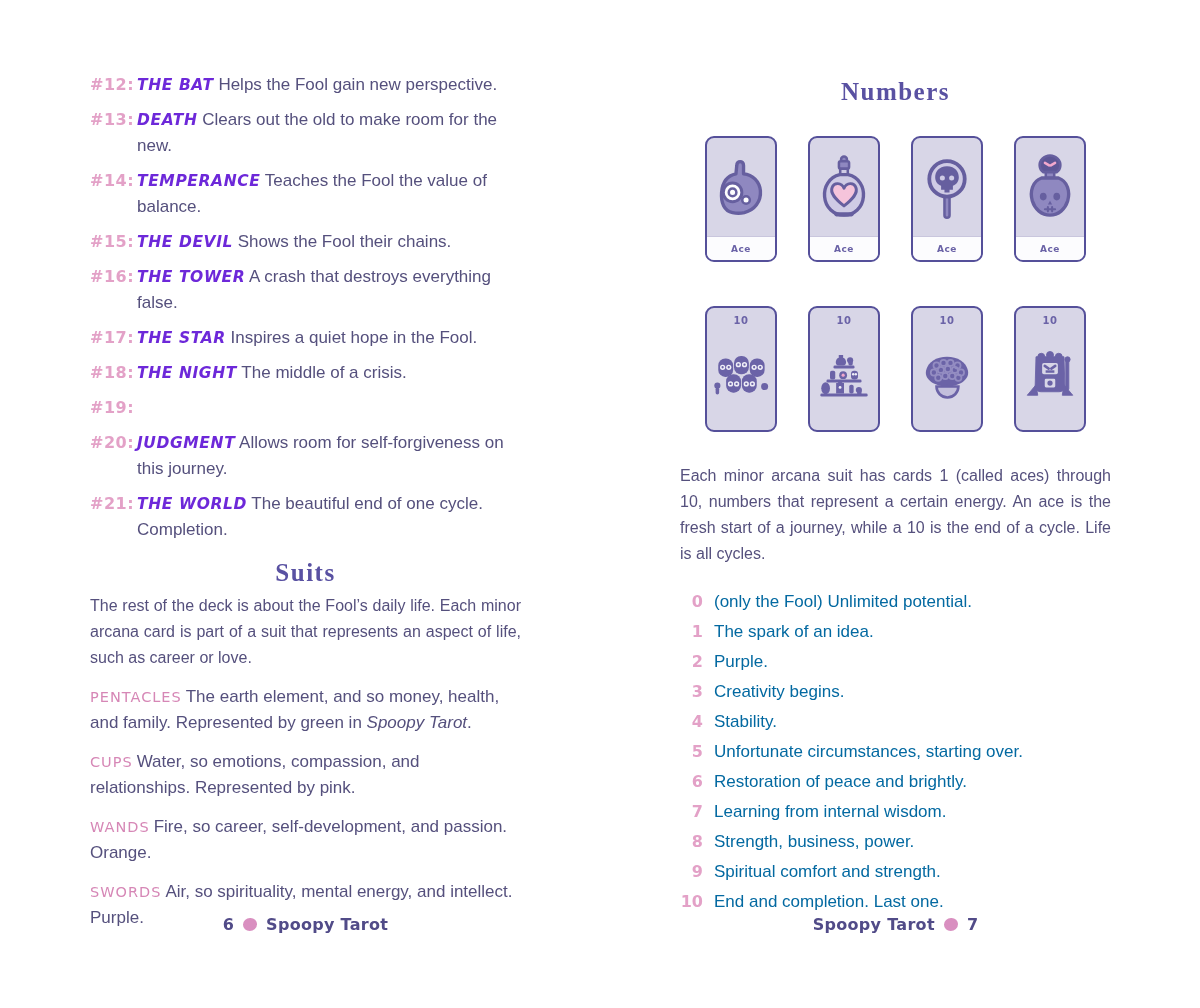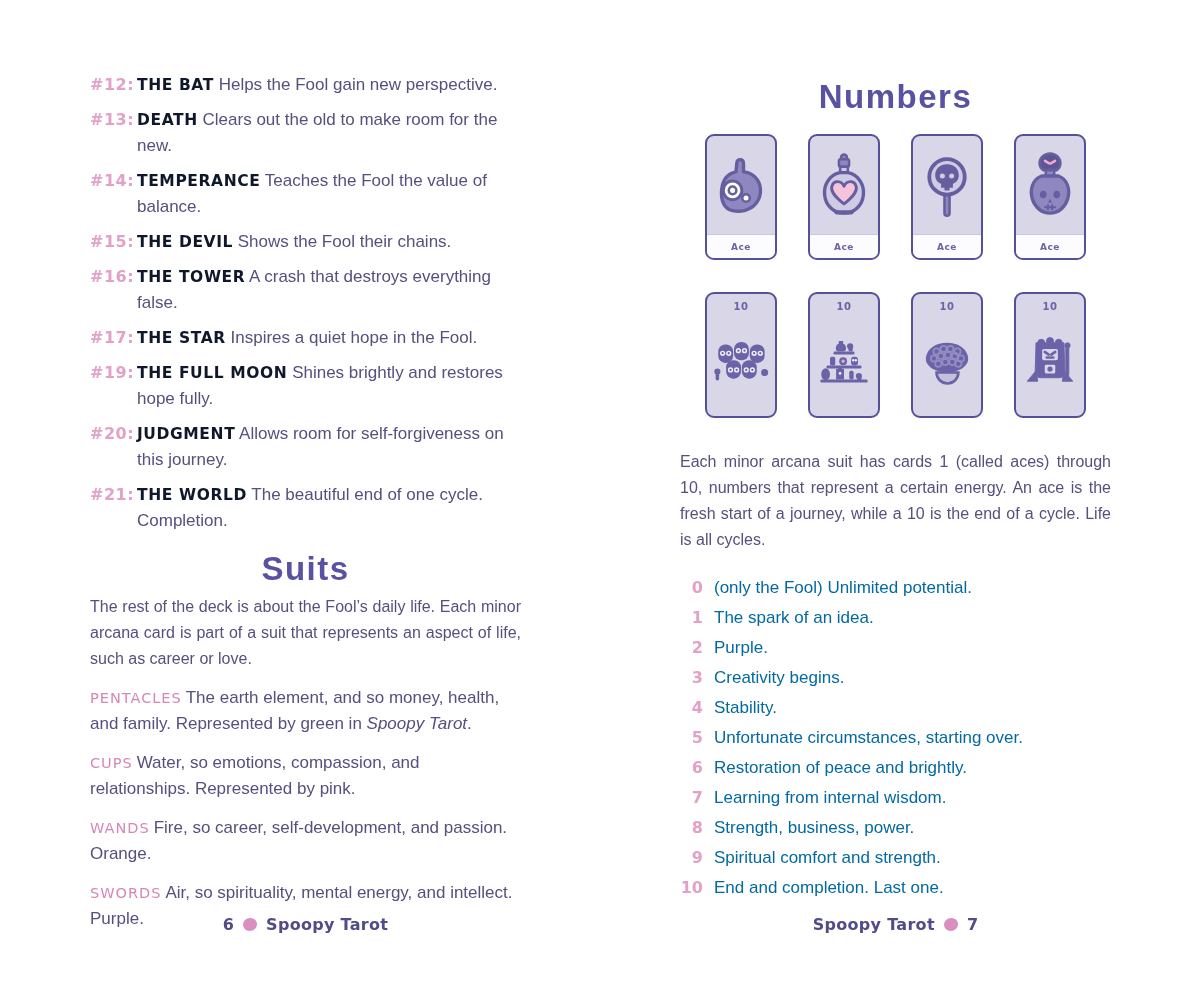--- a/index.html
+++ b/index.html
@@ -12,47 +12,47 @@
   .page-right { position:absolute; left:680px; top:78px; width:431px; }
 
   
   .arcana-item { display:flex; margin:0 0 9px 0; font-size:17px; line-height:26px; }
   .arcana-num  {
     flex:0 0 47px; color:#e3a1c7; font-weight:bold;
     font-family:"DejaVu Sans", sans-serif; font-size:16px; letter-spacing:0.5px;
   }
   .arcana-body { flex:1; color:#55507d; }
   .arcana-name {
-    font-family:"DejaVu Sans", sans-serif; font-weight:bold; color:#0f172a;
-    font-size:15.5px; letter-spacing:0.6px;
+    font-family:"DejaVu Sans", sans-serif; font-weight:bold; color:#6d28d9;
+    font-size:15.5px; letter-spacing:0.6px;font-style:italic;
   }
 
   
   .section-heading {
-    text-align:center; font-family:Liberation Sans, sans-serif; font-weight:bold;
-    font-size:33px; color:#5951a2; letter-spacing:1.5px; margin:16px 0 6px 0;
+    text-align:center; font-family:Liberation Serif, serif; font-weight:bold;
+    font-size:25px; color:#5951a2; letter-spacing:1.5px; margin:16px 0 6px 0;
   }
   .page-right .section-heading { margin:0 0 18px 0; }
 
   
   .intro-para { font-size:16px; line-height:26px; text-align:justify; color:#55507d; margin:0; }
   .suit-para  { font-size:17px; line-height:26px; color:#55507d; margin:13px 0 0 0; }
   .suit-name  {
     font-family:"DejaVu Sans", sans-serif; font-weight:normal; color:#d687b6;
     font-size:14.5px; letter-spacing:1px; margin-right:4px;
   }
   .italic { font-style:italic; }
 
   
   .cards-row { display:flex; gap:31px; padding:0 25px; }
   .cards-row.row-tens { margin-top:32px; }
   .tarot-card {
     position:relative; width:72px; height:126px; box-sizing:border-box;
     background:#d8d6e7; border:2px solid #55509a; border-radius:9px;
-    display:flex; align-items:center; justify-content:center;
+    display:flex; align-items:center; justify-content:center;margin-top:12px;
   }
   .ace-band {
     position:absolute; left:0; right:0; bottom:0; height:23px;
     background:#fcfcfe; border-top:1px solid #c9c6dd;
     border-radius:0 0 7px 7px;
     display:flex; align-items:center; justify-content:center;
   }
   .ace-label {
     font-size:9px; font-weight:bold; color:#6b63a7; letter-spacing:0.5px;
     font-family:"DejaVu Sans", sans-serif;
@@ -115,22 +115,25 @@
     </div>
     <div class="arcana-item">
       <span class="arcana-num">#16:</span>
       <span class="arcana-body"><span class="arcana-name">THE TOWER</span> <span>A crash that destroys everything false.</span></span>
     </div>
     <div class="arcana-item">
       <span class="arcana-num">#17:</span>
       <span class="arcana-body"><span class="arcana-name">THE STAR</span> <span>Inspires a quiet hope in the Fool.</span></span>
     </div>
     <div class="arcana-item">
+      <span class="arcana-num">#18:</span>
+      <span class="arcana-body"><span class="arcana-name">THE NIGHT</span> <span>The middle of a crisis.</span></span>
+    </div>
+    <div class="arcana-item">
       <span class="arcana-num">#19:</span>
-      <span class="arcana-body"><span class="arcana-name">THE FULL MOON</span> <span>Shines brightly and restores hope fully.</span></span>
     </div>
     <div class="arcana-item">
       <span class="arcana-num">#20:</span>
       <span class="arcana-body"><span class="arcana-name">JUDGMENT</span> <span>Allows room for self-forgiveness on this journey.</span></span>
     </div>
     <div class="arcana-item">
       <span class="arcana-num">#21:</span>
       <span class="arcana-body"><span class="arcana-name">THE WORLD</span> <span>The beautiful end of one cycle. Completion.</span></span>
     </div>
 

